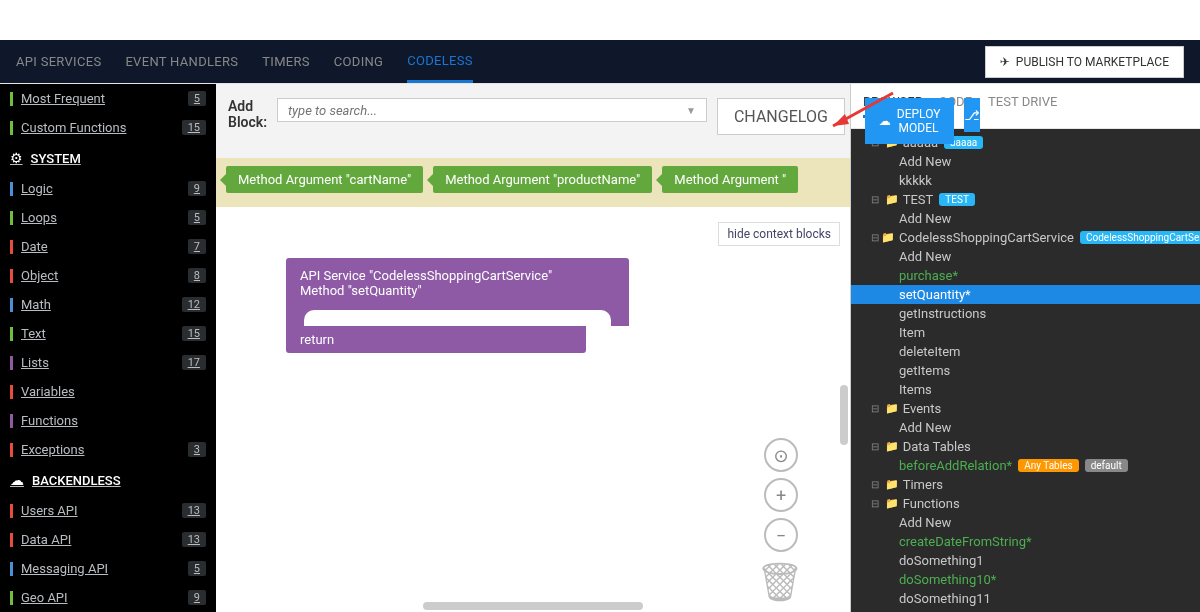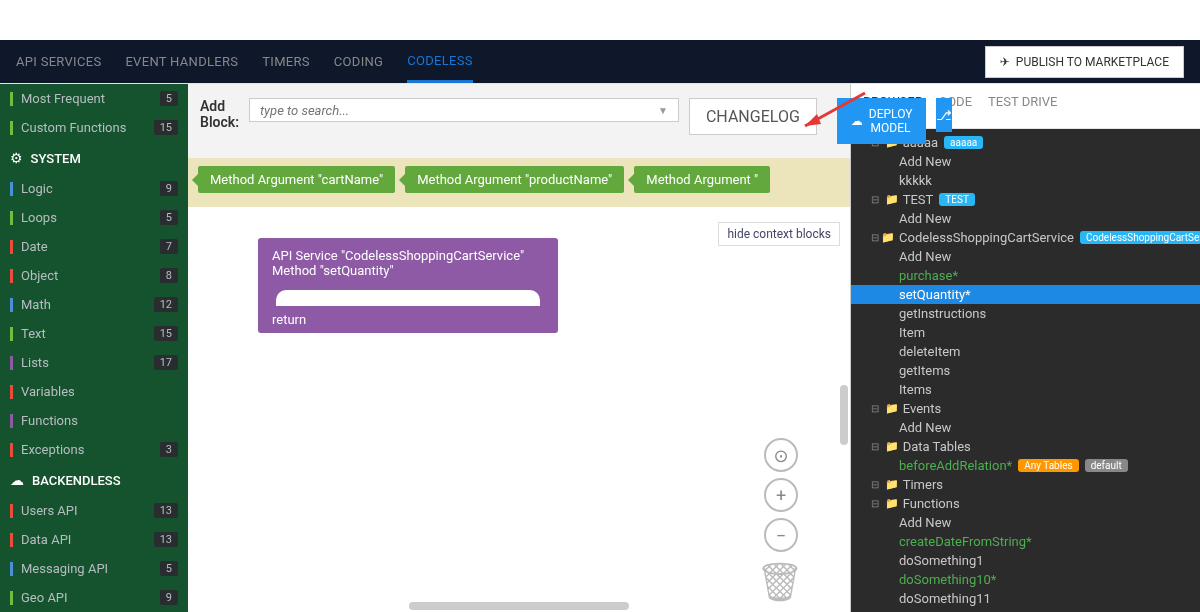--- a/index.html
+++ b/index.html
@@ -3,21 +3,21 @@
 <meta charset="utf-8">
 <style>
 * { box-sizing: border-box; margin: 0; padding: 0; font-family: -apple-system, BlinkMacSystemFont, "Segoe UI", Roboto, sans-serif; }
 body { display: flex; flex-direction: column; width: 1200px; height: 612px; overflow: hidden; background: #fff; }
 .top-tabs { display: flex; align-items: center; height: 44px; padding: 0 16px; border-bottom: 1px solid #e5e5e5; background: #0f172a; margin-top: 40px; }
 .top-tabs .tab { font-size: 13px; color: #888; margin-right: 24px; letter-spacing: 0.3px; cursor: pointer; padding: 12px 0; }
 .top-tabs .tab.active { color: #1976d2; border-bottom: 3px solid #1976d2; }
 .top-tabs .spacer { flex: 1; }
 .publish-btn { border: 1px solid #ccc; background: #fff; padding: 8px 14px; font-size: 12px; color: #333; cursor: pointer; display: flex; align-items: center; gap: 6px; }
 .main { flex: 1; display: flex; min-height: 0; }
-.sidebar { width: 188px; background: #14532d; color: #b8bdc1; display: flex; flex-direction: column; overflow-y: auto; font-size: 13px; }
+.sidebar { width: 216px; background: #000000; color: #b8bdc1; display: flex; flex-direction: column; overflow-y: auto; font-size: 13px; text-decoration: underline; }
 .sidebar-item { display: flex; align-items: center; padding: 7px 10px; cursor: pointer; }
 .sidebar-item .bar { width: 3px; height: 14px; margin-right: 8px; }
 .sidebar-item .label { flex: 1; }
 .sidebar-item .count { background: #2a2d30; color: #b8bdc1; border-radius: 2px; padding: 1px 6px; font-size: 11px; }
 .sidebar-header { display: flex; align-items: center; padding: 8px 10px; font-size: 13px; color: #fff; font-weight: 500; }
 .sidebar-header .icon { margin-right: 8px; font-size: 14px; }
 .center { flex: 1; display: flex; flex-direction: column; background: #fff; min-width: 0; position: relative; }
 .toolbar { display: flex; padding: 14px 12px; background: #f3f3f3; gap: 10px; }
 .toolbar .addlabel { font-size: 14px; color: #333; font-weight: 600; }
 .search { flex: 0 0 430px; display: flex; align-items: center; border: 1px solid #ccc; background: #fff; height: 24px; padding: 0 10px; }
@@ -26,21 +26,21 @@
 .changelog { border: 1px solid #ccc; background: #fff; padding: 8px 16px; font-size: 16px; color: #555; cursor: pointer; }
 .toolbar .spacer { flex: 1; }
 .deploy { background: #2196f3; color: #fff; border: none; padding: 9px 14px; font-size: 12px; display: flex; align-items: center; gap: 6px; cursor: pointer; }
 .iconbtn { background: #2196f3; color: #fff; border: none; width: 34px; height: 34px; cursor: pointer; display: flex; align-items: center; justify-content: center; }
 .canvas-wrap { flex: 1; position: relative; background: #fff; overflow: hidden; }
 .arg-row { display: flex; gap: 10px; padding: 8px 10px 14px 10px; background: #ece4bb; overflow: hidden; }
 .arg-chip { background: #63a83d; color: #fff; padding: 6px 12px; font-size: 13px; border-radius: 2px; white-space: nowrap; position: relative; }
 .arg-chip::before { content: ""; position: absolute; left: -6px; top: 50%; transform: translateY(-50%); width: 0; height: 0; border-top: 6px solid transparent; border-bottom: 6px solid transparent; border-right: 6px solid #63a83d; }
 .hide-ctx { position: absolute; top: 64px; right: 10px; background: #fff; border: 1px solid #ddd; padding: 4px 8px; font-size: 12px; color: #446; }
 .block-stack { position: absolute; top: 80px; left: 70px; }
-.purple-head { background: #8e5aa6; color: #fff; padding: 10px 14px 28px 14px; font-size: 13px; border-radius: 3px 3px 0 0; width: 300px; position: relative; }
+.purple-head { background: #8e5aa6; color: #fff; padding: 10px 14px 28px 14px; font-size: 13px; border-radius: 3px 3px 0 0; width: 343px; position: relative; margin-top: 20px; }
 .purple-head .notch { position: absolute; bottom: 0; left: 18px; right: 18px; height: 16px; background: #fff; border-radius: 10px 10px 0 0; }
 .purple-return { background: #8e5aa6; color: #fff; padding: 6px 14px; font-size: 13px; width: 300px; border-radius: 0 0 3px 3px; }
 .zoom-controls { position: absolute; right: 52px; bottom: 60px; display: flex; flex-direction: column; gap: 6px; }
 .zoom-btn { width: 34px; height: 34px; border: 2px solid #bbb; border-radius: 50%; background: #fff; color: #888; font-size: 18px; display: flex; align-items: center; justify-content: center; cursor: pointer; }
 .trash { position: absolute; right: 46px; bottom: 8px; color: #bbb; font-size: 38px; }
 .hscroll { position: absolute; bottom: 2px; left: 50%; transform: translateX(-50%); width: 220px; height: 8px; background: #ccc; border-radius: 4px; }
 .rightpane { width: 350px; background: #2b2b2b; color: #c8c8c8; display: flex; flex-direction: column; border-left: 1px solid #ccc; }
 .right-tabs { display: flex; gap: 16px; padding: 10px 12px; background: #fff; font-size: 13px; color: #888; border-bottom: 1px solid #e5e5e5; }
 .right-tabs .rtab { cursor: pointer; padding-bottom: 6px; }
 .right-tabs .rtab.active { color: #333; border-bottom: 3px solid #1976d2; }

